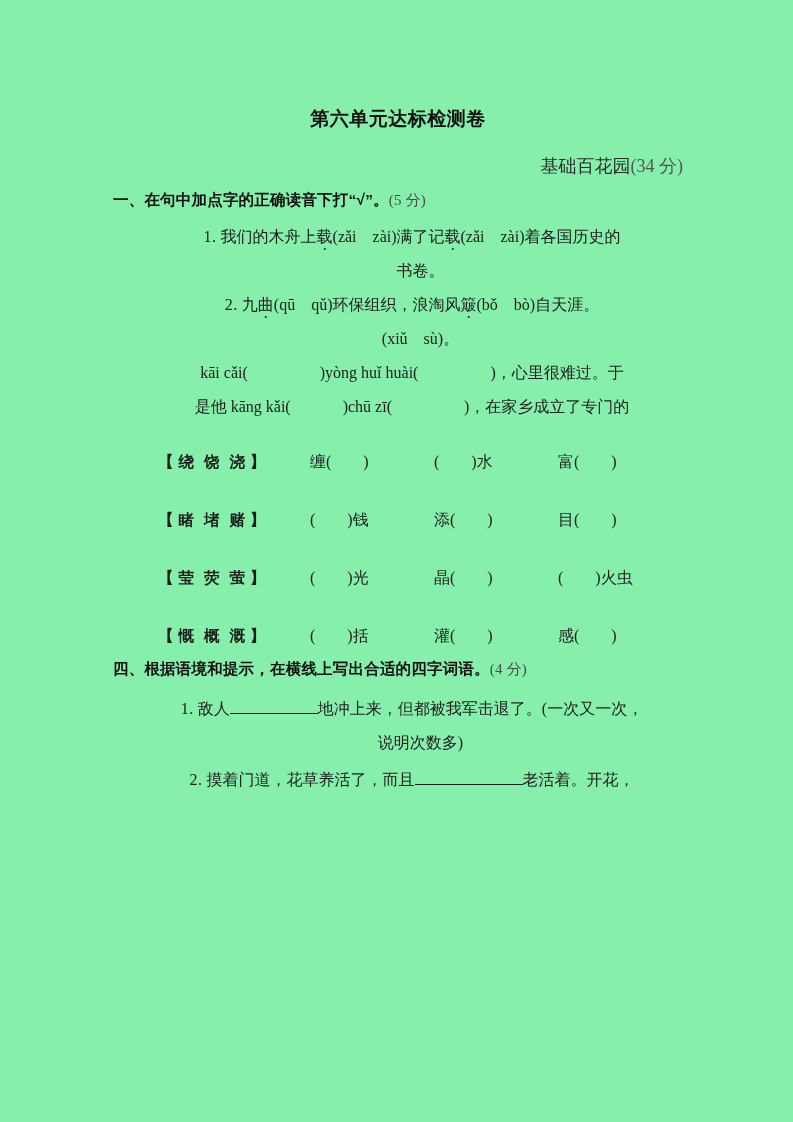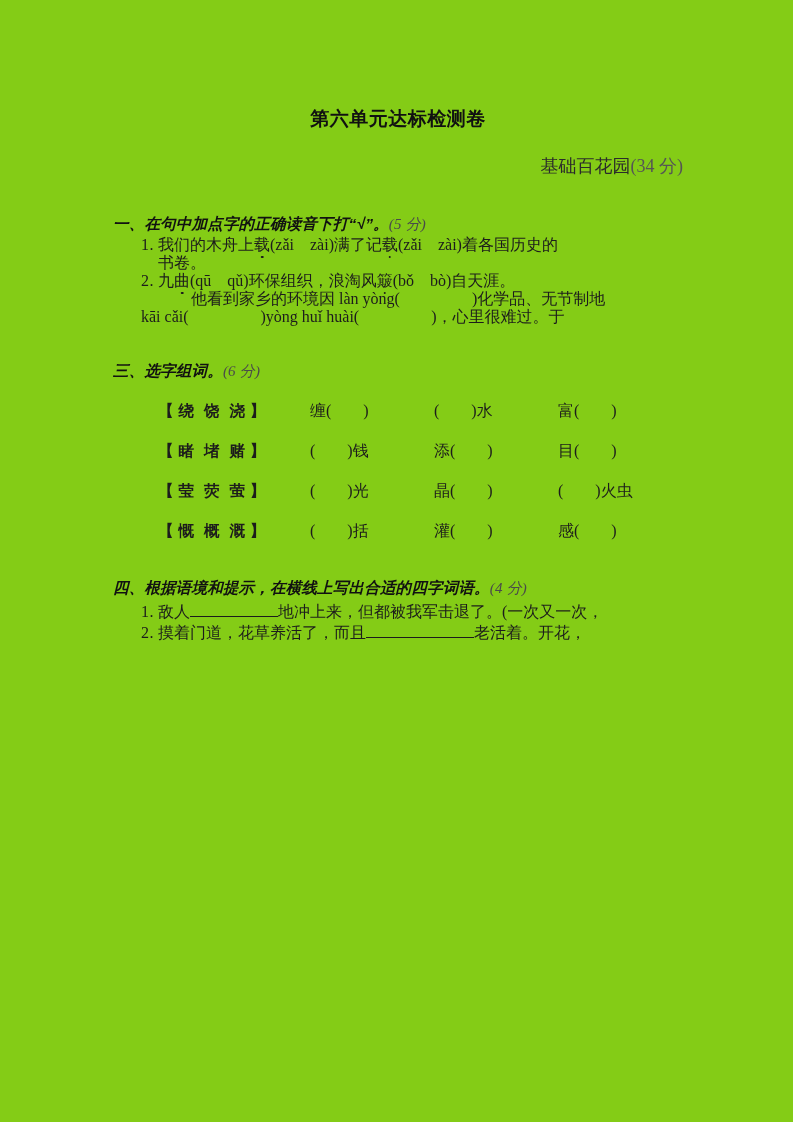--- a/index.html
+++ b/index.html
@@ -4,21 +4,21 @@
 <style>
   html, body {
     margin: 0;
     padding: 0;
     background: #ffffff;
   }
   .page {
     position: relative;
     width: 793px;
     height: 1122px;
-    background: #84cc16;
+    background: #86efac;
     margin: 0 auto;
     overflow: hidden;
     color: #1a1a1a;
   }
   .content {
     position: absolute;
     left: 113px;
     top: 0;
     width: 570px;
   }
@@ -41,39 +41,39 @@
     color: #2b2b2b;
   }
   .doc-subtitle .score { color: #555; }
 
   
   .sec-heading {
     font-family: "Liberation Sans", sans-serif;
     font-weight: bold;
     font-size: 15.5px;
     color: #111;
-    margin-top: 36px;
+    margin-top: 12px;
     letter-spacing: 0.2px;
-    font-style: italic;
   }
   .sec-heading .score {
     font-family: "Liberation Serif", serif;
     font-weight: normal;
     font-size: 15px;
     color: #4a4a4a;
   }
 
   
   .line {
     font-family: "Liberation Serif", serif;
     font-size: 16px;
     color: #1c1c1c;
     line-height: 1;
-    margin-top: 2px;
+    margin-top: 18px;
     white-space: nowrap;
+    text-align: center;
   }
   .line.indent1 { padding-left: 28px; }
   .line.indent2 { padding-left: 45px; }
   .line.indent3 { padding-left: 78px; }
 
   .num { letter-spacing: 0.5px; }
 
   
   .dotted {
     position: relative;
@@ -113,20 +113,21 @@
     display: flex;
     align-items: baseline;
     white-space: nowrap;
   }
   .choice-set {
     font-family: "Liberation Sans", sans-serif;
     font-weight: bold;
     font-size: 15.5px;
     width: 152px;
     flex: 0 0 152px;
+    margin-top: 18px;
   }
   .choice-set .ch { margin: 0 5px; }
   .choice-set .brk { margin: 0; }
   .choice-item {
     width: 124px;
     flex: 0 0 124px;
   }
   .choice-item.last { width: auto; flex: 0 0 auto; }
 </style>
 </head>
@@ -149,35 +150,33 @@
       <span class="num">1.</span>
       <span>我们的木舟上</span><span class="dotted">载</span><span>(zǎi　zài)满了记</span><span class="dotted">载</span><span>(zǎi　zài)着各国历史的</span>
     </div>
     <div class="line indent2">书卷。</div>
 
     <div class="line indent1">
       <span class="num">2.</span>
       <span>九</span><span class="dotted">曲</span><span>(qū　qǔ)环保组织，浪淘风</span><span class="dotted">簸</span><span>(bǒ　bò)自天涯。</span>
     </div>
 
-
-
-    <div class="line indent3">
-      <span>他看到家乡的环境因 làn  yòng(</span><span class="gap-lg"></span><span>)化学品、无节制地</span>
-    </div>
+    <div class="line indent2">(xiǔ　sù)。</div>
+
+
 
     <div class="line indent1">
       <span>kāi cǎi(</span><span class="gap-lg"></span><span>)yòng huǐ huài(</span><span class="gap-lg"></span><span>)，心里很难过。于</span>
     </div>
 
-
-
-    <div class="sec-heading">
-      <span>三、选字组词。</span><span class="score">(6 分)</span>
-    </div>
+    <div class="line indent1">
+      <span>是他 kāng  kǎi(</span><span class="gap-md"></span><span>)chū  zī(</span><span class="gap-lg"></span><span>)，在家乡成立了专门的</span>
+    </div>
+
+
 
     <div class="choice-row">
       <span class="choice-set">
         <span class="brk">【</span><span class="ch">绕</span><span class="ch">饶</span><span class="ch">浇</span><span class="brk">】</span>
       </span>
       <span class="choice-item">缠(　　)</span>
       <span class="choice-item">(　　)水</span>
       <span class="choice-item last">富(　　)</span>
     </div>
 
@@ -209,20 +208,21 @@
     </div>
 
     <div class="sec-heading">
       <span>四、根据语境和提示，在横线上写出合适的四字词语。</span><span class="score">(4 分)</span>
     </div>
 
     <div class="line indent1">
       <span class="num">1.</span>
       <span>敌人</span><span class="ul ul-md"></span><span>地冲上来，但都被我军击退了。(一次又一次，</span>
     </div>
+    <div class="line indent2">说明次数多)</div>
 
     <div class="line indent1">
       <span class="num">2.</span>
       <span>摸着门道，花草养活了，而且</span><span class="ul ul-lg"></span><span>老活着。开花，</span>
     </div>
 
   </div>
 </div>
 
 </body></html>

